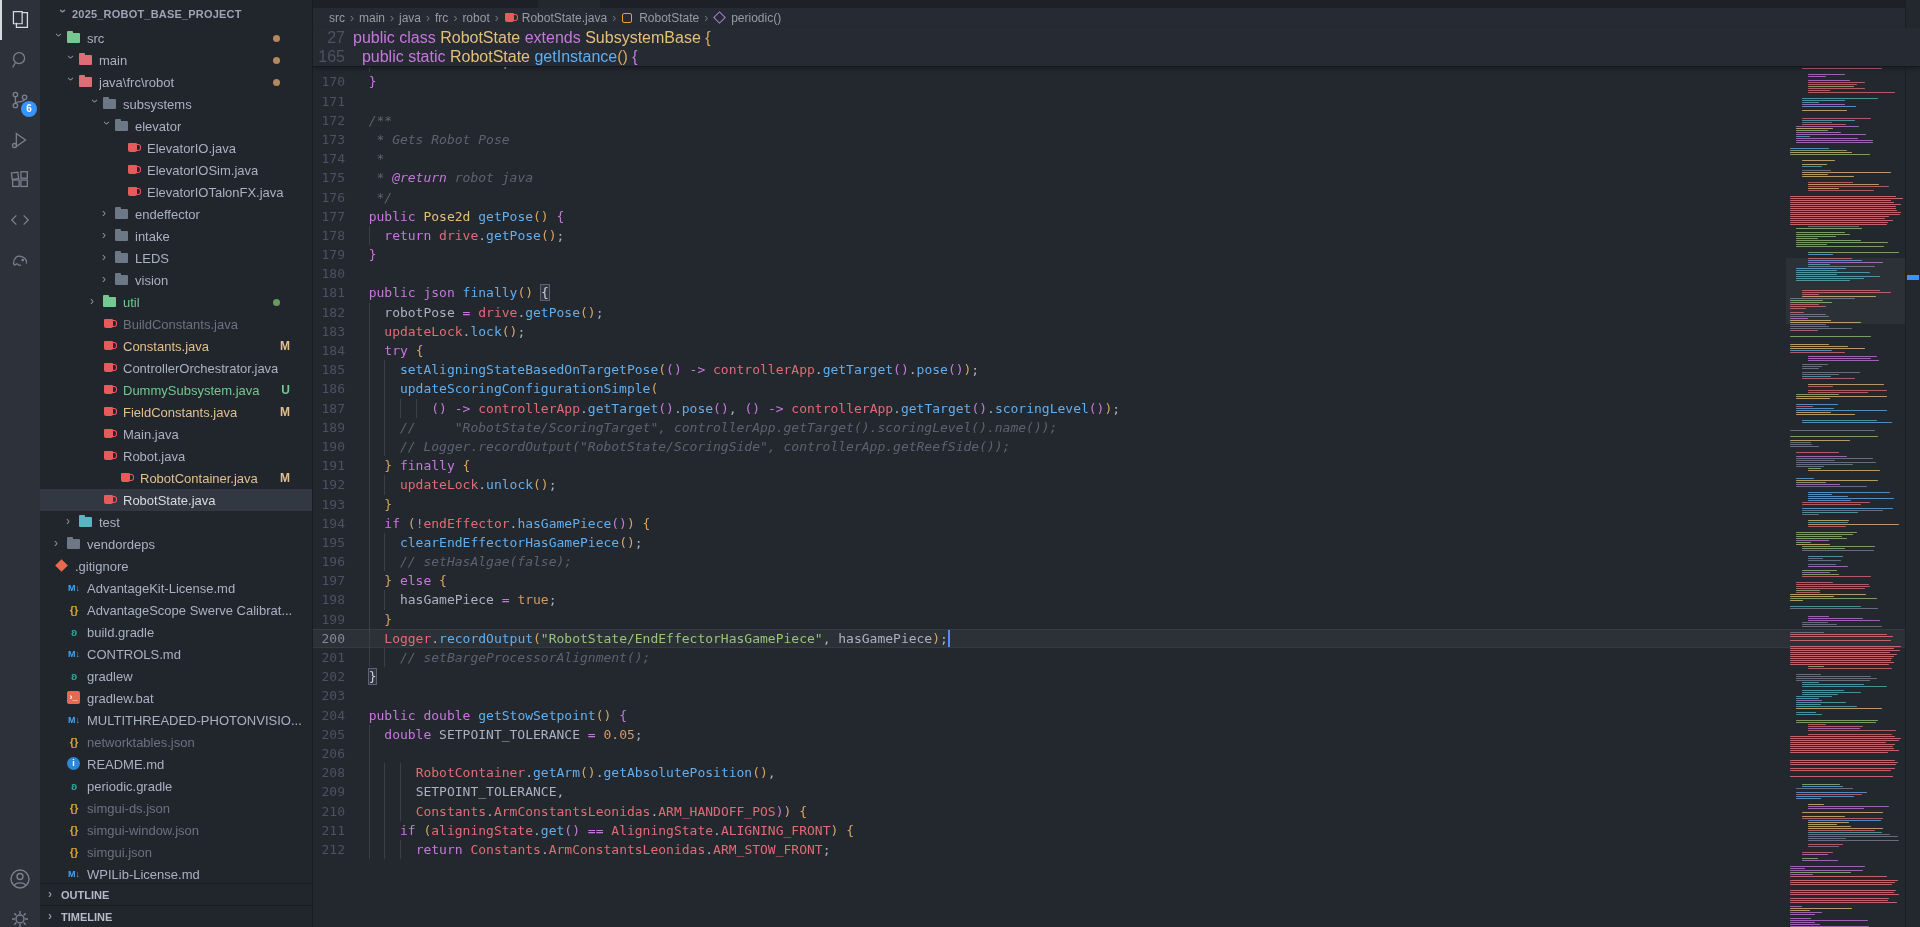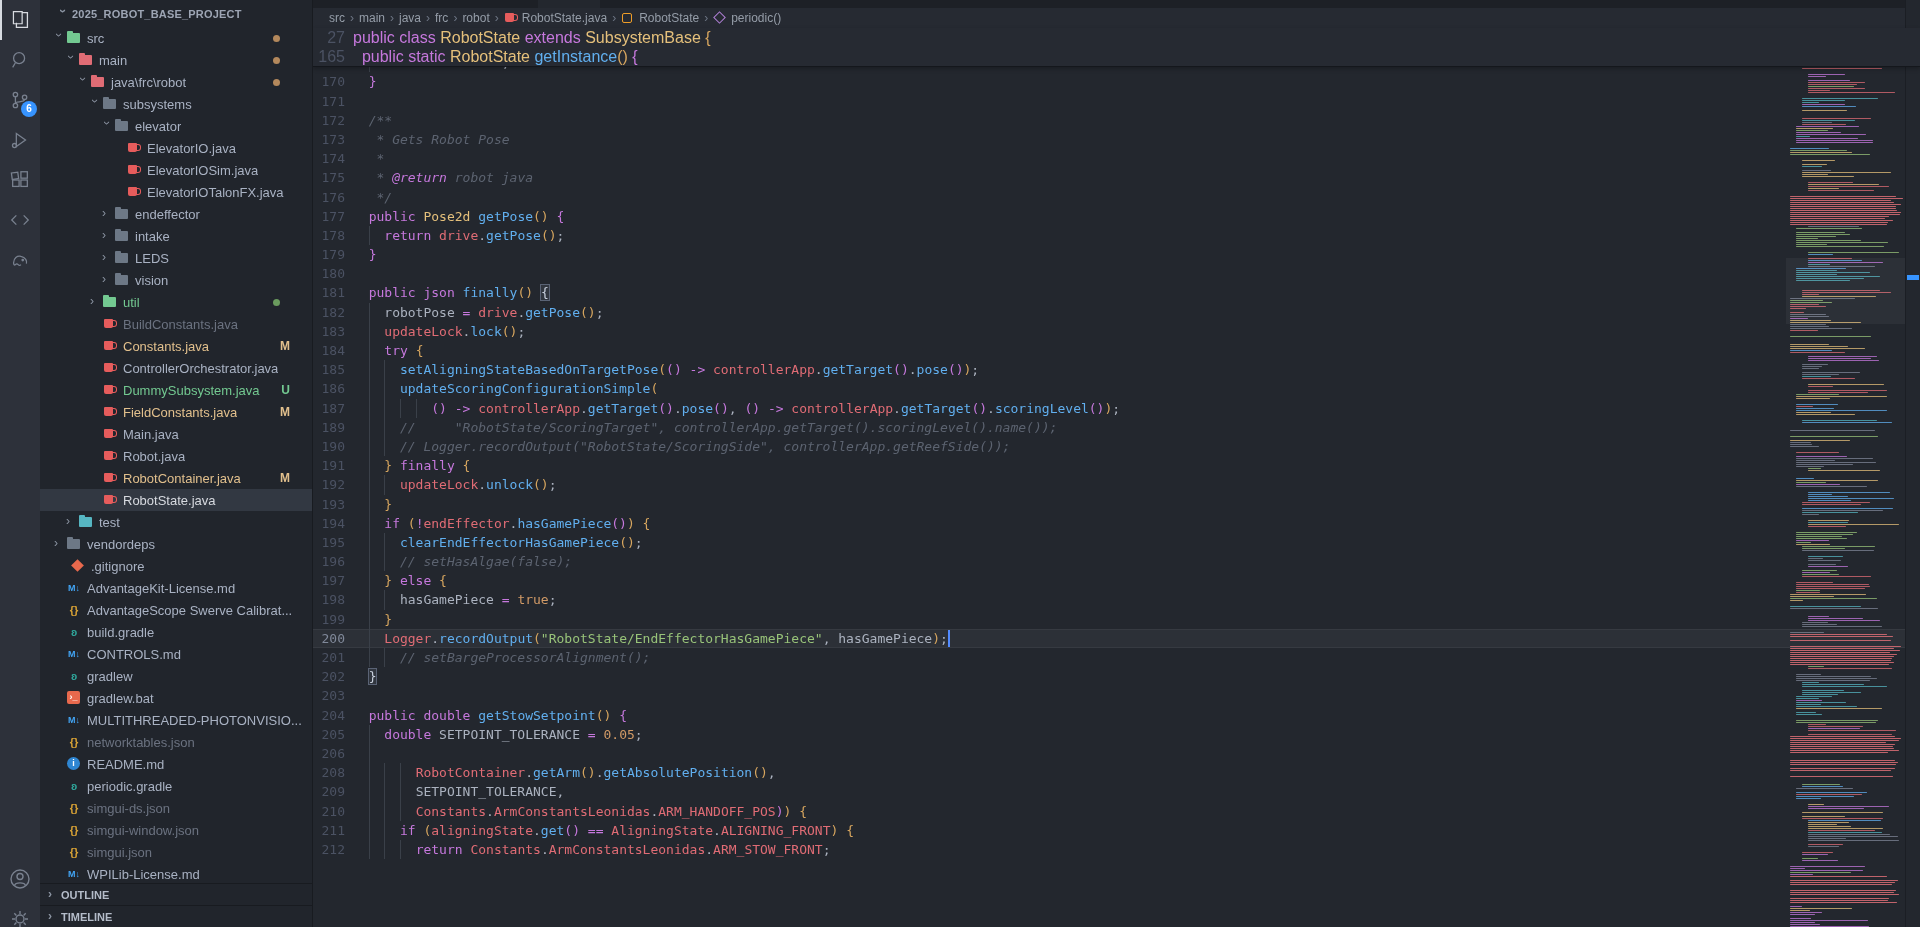--- a/index.html
+++ b/index.html
@@ -181,21 +181,21 @@
           <span class="row-dot bg-mod"></span>
         </div>
         <div class="tree-row" style="padding-left: 26px;">
           <span class="chev down">›</span>
           <span class="t-icon">
             <span class="g-folder" style="background:#e06c75"></span>
           </span>
           <span class="t-label ">main</span>
           <span class="row-dot bg-mod"></span>
         </div>
-        <div class="tree-row" style="padding-left: 38px;">
+        <div class="tree-row" style="padding-left: 26px;">
           <span class="chev down">›</span>
           <span class="t-icon">
             <span class="g-folder" style="background:#e06c75"></span>
           </span>
           <span class="t-label ">java\frc\robot</span>
           <span class="row-dot bg-mod"></span>
         </div>
         <div class="tree-row" style="padding-left: 50px;">
           <span class="chev down">›</span>
           <span class="t-icon">
@@ -312,21 +312,21 @@
           </span>
           <span class="t-label ">Main.java</span>
         </div>
         <div class="tree-row" style="padding-left: 50px;">
           <span class="chev "></span>
           <span class="t-icon">
             <span class="g-cup"></span>
           </span>
           <span class="t-label ">Robot.java</span>
         </div>
-        <div class="tree-row" style="padding-left: 50px;">
+        <div class="tree-row" style="padding-left: 50px; margin-left: 17px;">
           <span class="chev "></span>
           <span class="t-icon">
             <span class="g-cup"></span>
           </span>
           <span class="t-label c-mod">RobotContainer.java</span>
           <span class="row-badge c-mod">M</span>
         </div>
         <div class="tree-row selected" style="padding-left: 50px;">
           <span class="chev "></span>
           <span class="t-icon">
@@ -341,21 +341,21 @@
           </span>
           <span class="t-label ">test</span>
         </div>
         <div class="tree-row" style="padding-left: 14px;">
           <span class="chev ">›</span>
           <span class="t-icon">
             <span class="g-folder" style=""></span>
           </span>
           <span class="t-label ">vendordeps</span>
         </div>
-        <div class="tree-row" style="padding-left: 18px;">
+        <div class="tree-row" style="padding-left: 2px;">
           <span class="chev "></span>
           <span class="t-icon">
             <span class="g-diamond"></span>
           </span>
           <span class="t-label ">.gitignore</span>
         </div>
         <div class="tree-row" style="padding-left: 14px;">
           <span class="chev "></span>
           <span class="t-icon">
             <span class="g-text" style="color:#42a5f5;font-size:9px">M↓</span>

